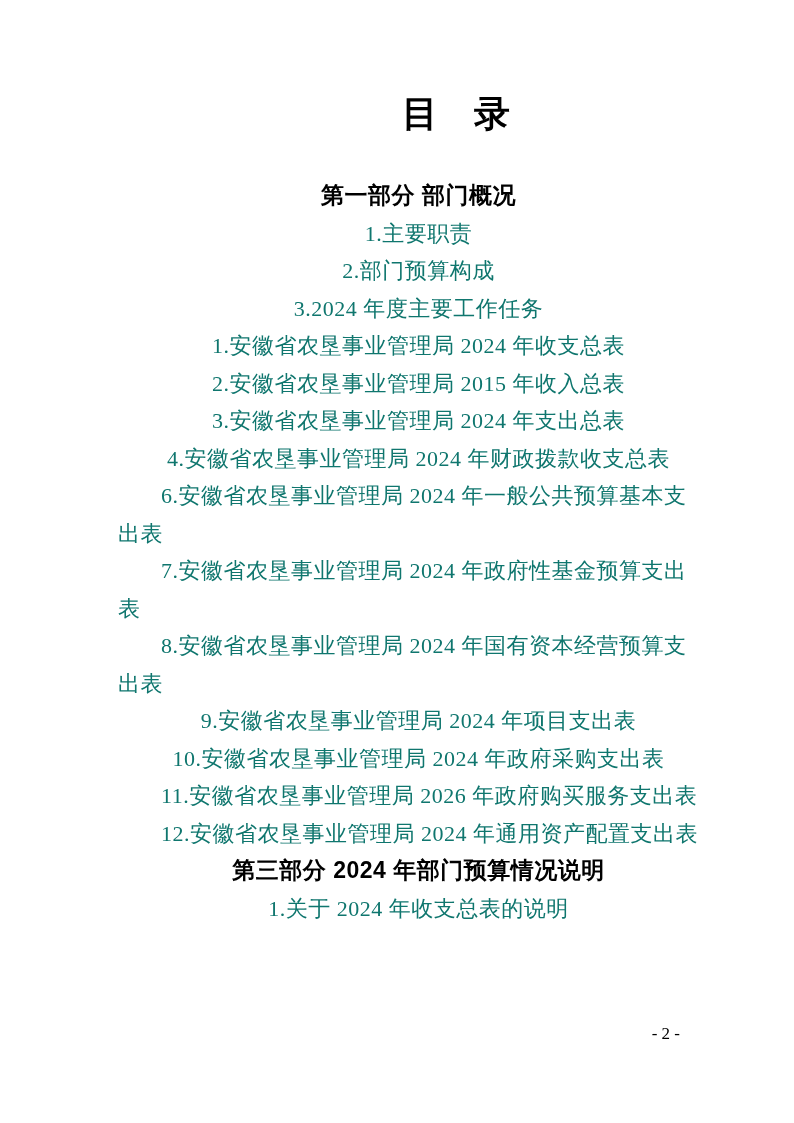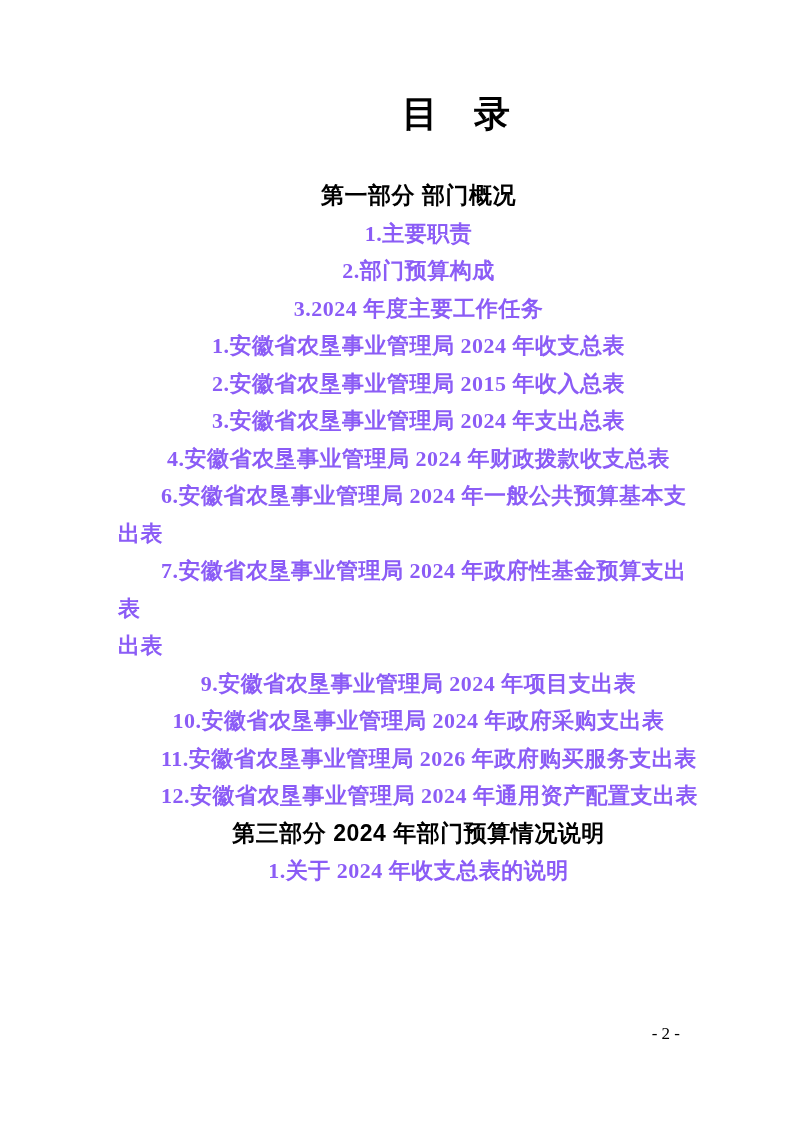--- a/index.html
+++ b/index.html
@@ -34,22 +34,21 @@
     top: 177px;
     left: 118px;
     width: 558px;
   }
   .line {
     font-family: "Liberation Serif", "DejaVu Serif", serif;
     font-size: 22px;
     line-height: 37.5px;
     letter-spacing: 0.5px;
     white-space: nowrap;
-    color: #8b5cf6;
-    font-weight: bold;
+    color: #0f766e;
   }
   .line.indent {
     padding-left: 43px;
     text-align: center;
   }
   .line.heading {
     font-family: "Liberation Sans", "DejaVu Sans", sans-serif;
     font-weight: 700;
     font-size: 23px;
     letter-spacing: 0.5px;
@@ -78,20 +77,21 @@
     <div class="line item indent">2.部门预算构成</div>
     <div class="line item indent">3.2024 年度主要工作任务</div>
     <div class="line item indent">1.安徽省农垦事业管理局 2024 年收支总表</div>
     <div class="line item indent">2.安徽省农垦事业管理局 2015 年收入总表</div>
     <div class="line item indent">3.安徽省农垦事业管理局 2024 年支出总表</div>
     <div class="line item indent">4.安徽省农垦事业管理局 2024 年财政拨款收支总表</div>
     <div class="line item indent">6.安徽省农垦事业管理局 2024 年一般公共预算基本支</div>
     <div class="line item">出表</div>
     <div class="line item indent">7.安徽省农垦事业管理局 2024 年政府性基金预算支出</div>
     <div class="line item">表</div>
+    <div class="line item indent">8.安徽省农垦事业管理局 2024 年国有资本经营预算支</div>
     <div class="line item">出表</div>
     <div class="line item indent">9.安徽省农垦事业管理局 2024 年项目支出表</div>
     <div class="line item indent">10.安徽省农垦事业管理局 2024 年政府采购支出表</div>
     <div class="line item indent">11.安徽省农垦事业管理局 2026 年政府购买服务支出表</div>
     <div class="line item indent">12.安徽省农垦事业管理局 2024 年通用资产配置支出表</div>
     <div class="line heading indent">第三部分 2024 年部门预算情况说明</div>
     <div class="line item indent">1.关于 2024 年收支总表的说明</div>
   </div>
 
   <div class="page-number">- 2 -</div>

